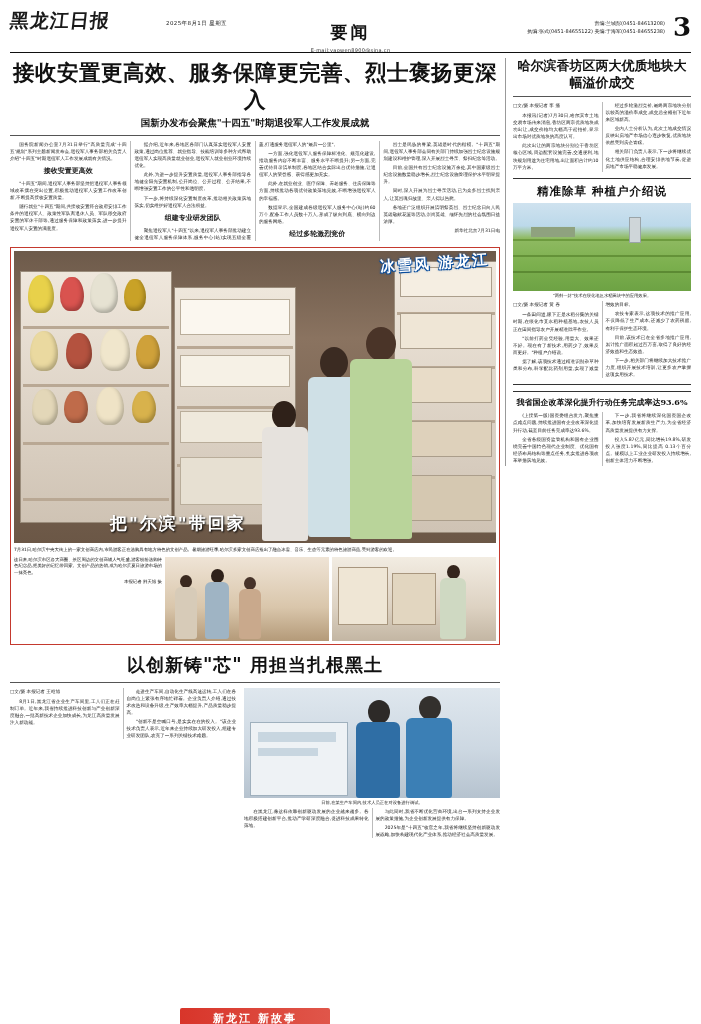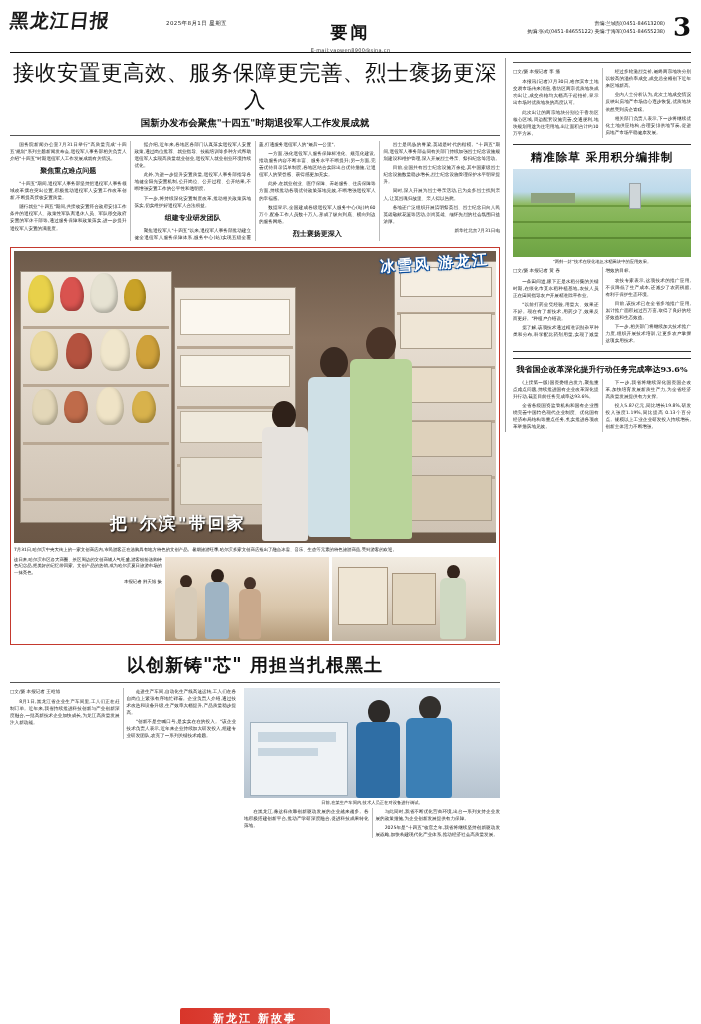--- a/index.html
+++ b/index.html
@@ -106,21 +106,21 @@
     width: 186px;
     border-left: 0.8px solid #999;
     padding-left: 7px;
     box-sizing: border-box;
   }
 
   
   .headline-main {
     font-family: "DejaVu Serif", "Liberation Serif", serif;
     font-size: 21.5px;
-    font-weight: normal;
+    font-weight: bold;
     letter-spacing: 0.5px;
     text-align: center;
     line-height: 1.25;
     margin: 2px 0 3px 0;
   }
   .subhead-main {
     font-family: "DejaVu Serif", "Liberation Serif", serif;
     font-size: 9.5px;
     font-weight: bold;
     text-align: center;
@@ -368,34 +368,34 @@
 
     <div class="left-zone">
 
       <div>
         <div class="headline-main">接收安置更高效、服务保障更完善、烈士褒扬更深入</div>
         <div class="subhead-main">国新办发布会聚焦"十四五"时期退役军人工作发展成就</div>
         <div class="rule-thin"></div>
         <div class="cols4">
           <p class="para">国务院新闻办公室7月31日举行"高质量完成'十四五'规划"系列主题新闻发布会,退役军人事务部相关负责人介绍"十四五"时期退役军人工作发展成就有关情况。</p>
 
-          <div class="sec-title">聚焦重点难点问题</div>
+          <div class="sec-title">接收安置更高效</div>
           <p class="para">"十四五"期间,退役军人事务部坚持把退役军人事务领域改革摆在突出位置,积极推动退役军人安置工作改革创新,不断提高接收安置质量。</p>
           <p class="para">随行就业"十四五"期间,共接收安置符合政府安排工作条件的退役军人、政策性军队离退休人员、军队移交政府安置的军休干部等,通过服务保障和政策落实,进一步提升退役军人安置的满意度。</p>
           <p class="para">据介绍,近年来,各地区各部门认真落实退役军人安置政策,通过岗位推荐、就业指导、技能培训等多种方式帮助退役军人实现高质量就业创业,退役军人就业创业环境持续优化。</p>
           <p class="para">此外,为进一步提升安置质量,退役军人事务部指导各地健全阳光安置机制,公开岗位、公开过程、公开结果,不断增强安置工作的公平性和透明度。</p>
           <p class="para">下一步,将持续深化安置制度改革,推动相关政策落地落实,切实维护好退役军人合法权益。</p>
 
           <div class="sec-title">组建专业研发团队</div>
           <p class="para">聚焦退役军人"十四五"以来,退役军人事务部推动建立健全退役军人服务保障体系,服务中心(站)实现五级全覆盖,打通服务退役军人的"最后一公里"。</p>
           <p class="para">一方面,强化退役军人服务保障标准化、规范化建设,推动服务内容不断丰富、服务水平不断提升;另一方面,完善优待目录清单制度,各地区结合实际出台优待措施,让退役军人的荣誉感、获得感更加充实。</p>
           <p class="para">此外,在就业创业、医疗保障、养老服务、住房保障等方面,持续推动各项优待政策落地见效,不断增强退役军人的幸福感。</p>
           <p class="para">数据显示,全国建成各级退役军人服务中心(站)约60万个,配备工作人员数十万人,形成了纵向到底、横向到边的服务网络。</p>
 
-          <div class="sec-title">烈士褒扬更深入</div>
+          <div class="sec-title">经过多轮激烈竞价</div>
           <p class="para">烈士是民族的脊梁,英雄是时代的楷模。"十四五"期间,退役军人事务部会同有关部门持续加强烈士纪念设施规划建设和维护管理,深入开展烈士寻亲、祭扫纪念等活动。</p>
           <p class="para">目前,全国共有烈士纪念设施万余处,其中国家级烈士纪念设施数量稳步增长,烈士纪念设施管理保护水平明显提升。</p>
           <p class="para">同时,深入开展为烈士寻亲活动,已为众多烈士找到亲人,让英烈魂归故里、亲人得以告慰。</p>
           <p class="para">各地还广泛组织开展清明祭英烈、烈士纪念日向人民英雄敬献花篮等活动,崇尚英雄、缅怀先烈的社会氛围日益浓厚。</p>
           <p class="source-right">新华社北京7月31日电</p>
         </div>
       </div>
 
       <div class="feature">
         <div class="feature-banner">冰雪风 游龙江</div>
@@ -530,35 +530,36 @@
             </div>
           </div>
         </div>
       </div>
 
     </div>
 
     <div class="right-zone">
 
       <div>
+        <div class="headline-r1">哈尔滨香坊区两大优质地块大幅溢价成交</div>
         <div class="rule-thin"></div>
         <div class="cols2">
           <p class="byline">□文/摄 本报记者 李 播</p>
           <p class="para">本报讯(记者)7月30日,哈尔滨市土地交易市场传来消息,香坊区两宗优质地块成功出让,成交价格均大幅高于起拍价,显示出市场对优质地块的高度认可。</p>
           <p class="para">此次出让的两宗地块分别位于香坊区核心区域,周边配套设施完善,交通便利,地块规划用途为住宅用地,出让面积合计约10万平方米。</p>
           <p class="para">经过多轮激烈竞价,最终两宗地块分别以较高的溢价率成交,成交总金额创下近年来区域新高。</p>
           <p class="para">业内人士分析认为,此次土地成交情况反映出房地产市场信心逐步恢复,优质地块依然受到房企青睐。</p>
           <p class="para">相关部门负责人表示,下一步将继续优化土地供应结构,合理安排供地节奏,促进房地产市场平稳健康发展。</p>
         </div>
       </div>
 
       <div class="rule-thin" style="border-top:1px solid #333;margin-top:6px;"></div>
 
       <div>
-        <div class="headline-r2">精准除草 采用积分编排制</div>
+        <div class="headline-r2">精准除草 种植户介绍说</div>
         <div style="position:relative;width:100%;height:88px;overflow:hidden;">
           <div class="field-photo"></div>
           <div style="position:absolute;left:0;right:0;top:36px;height:2px;background:#6d9b3f;"></div>
           <div style="position:absolute;left:0;right:0;top:52px;height:2px;background:#649238;"></div>
           <div style="position:absolute;left:0;right:0;top:68px;height:2px;background:#5c8a33;"></div>
           <div style="position:absolute;left:116px;top:14px;width:10px;height:24px;background:#cfd6d9;border:1px solid #9aa4a8;"></div>
           <div style="position:absolute;left:18px;top:24px;width:44px;height:10px;background:#8fa27f;"></div>
         </div>
         <div class="photo-cap">"两剂一封"技术在绥化地区水稻田块中的应用效果。</div>
         <div class="cols2">

